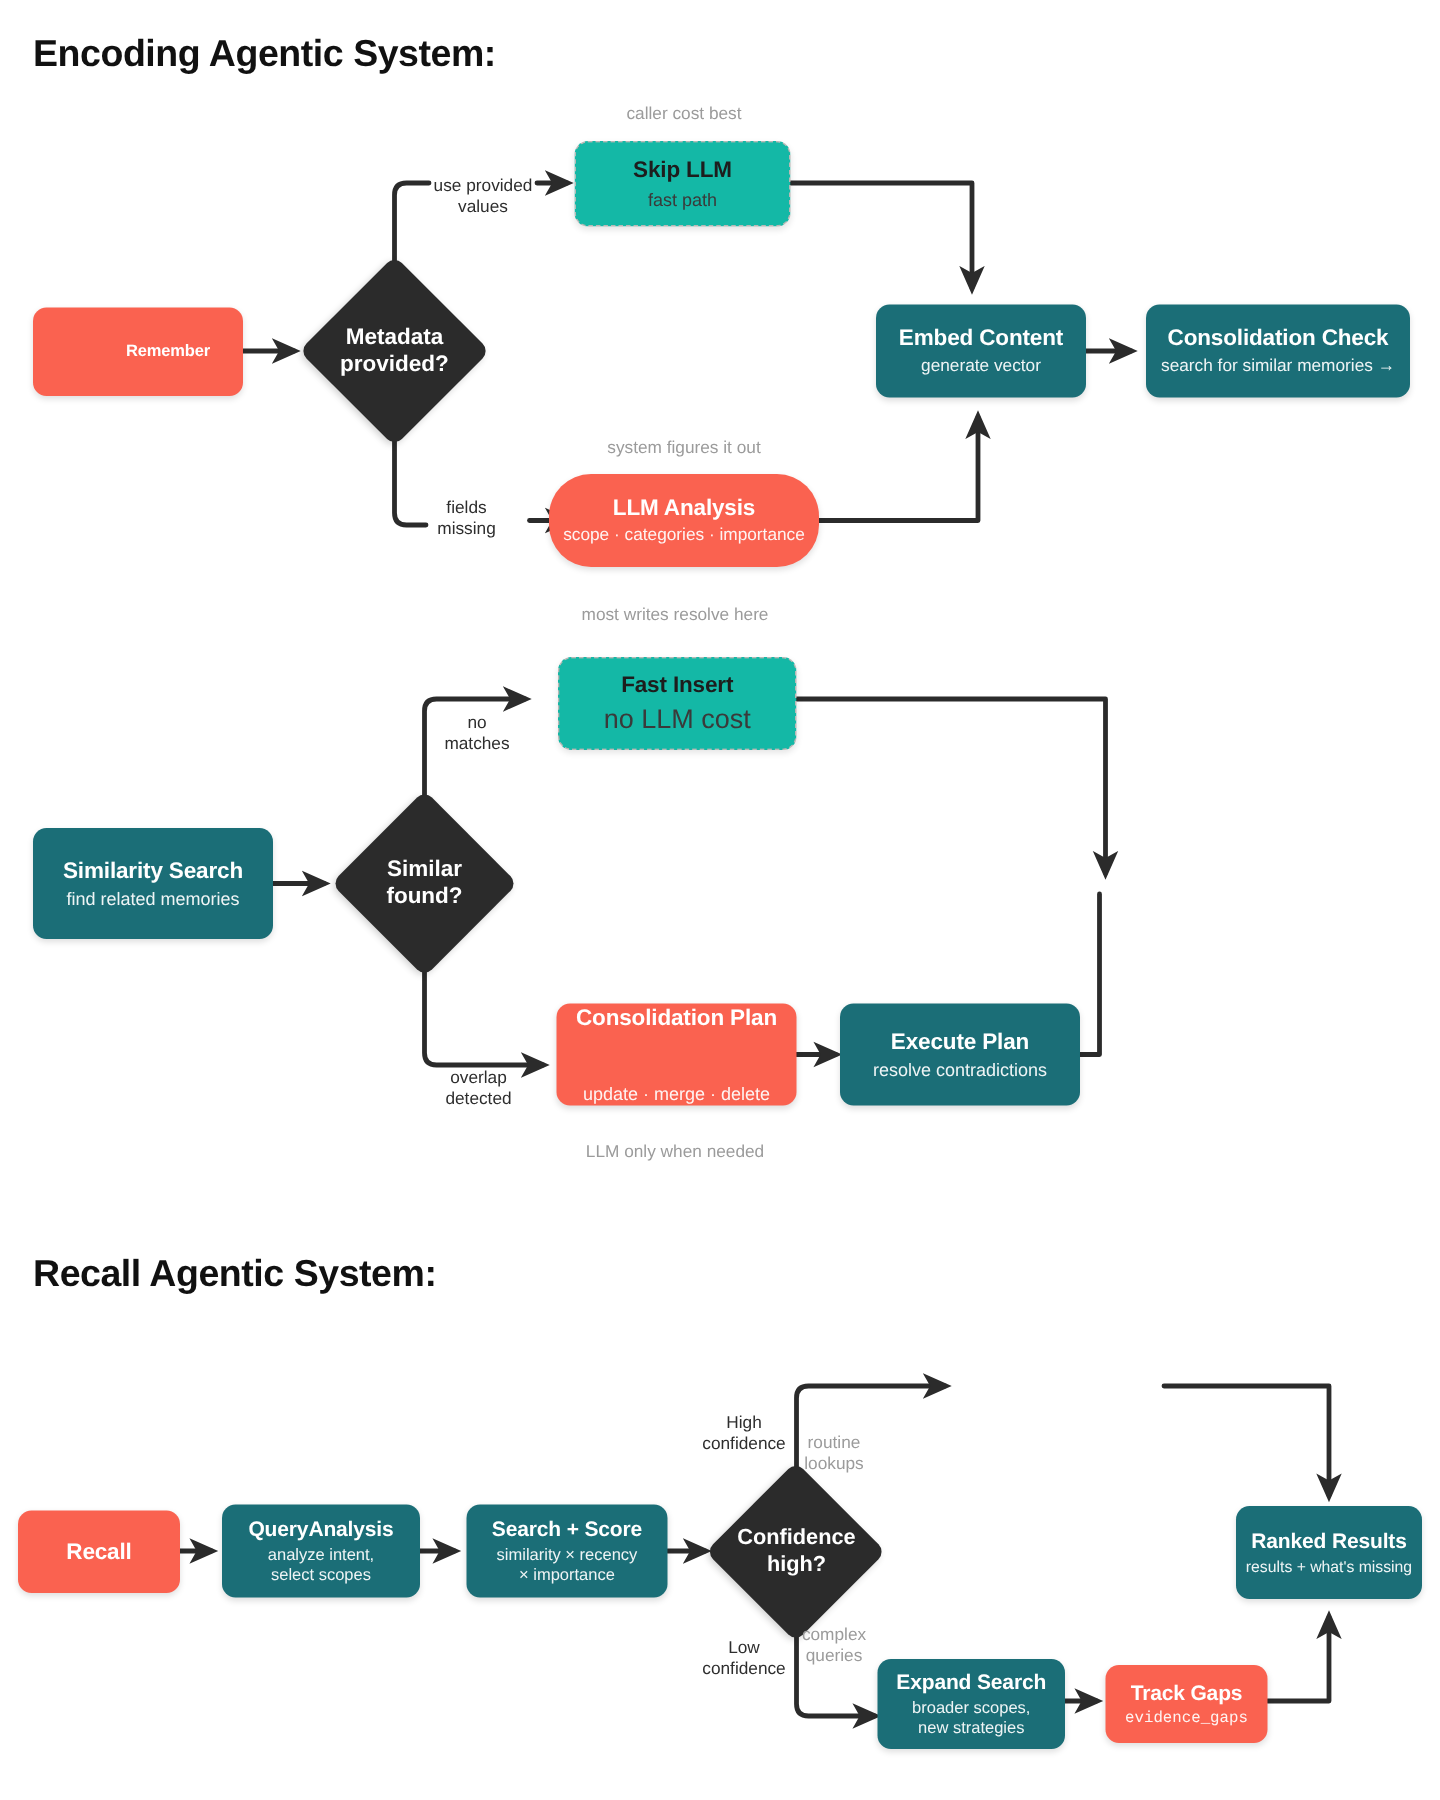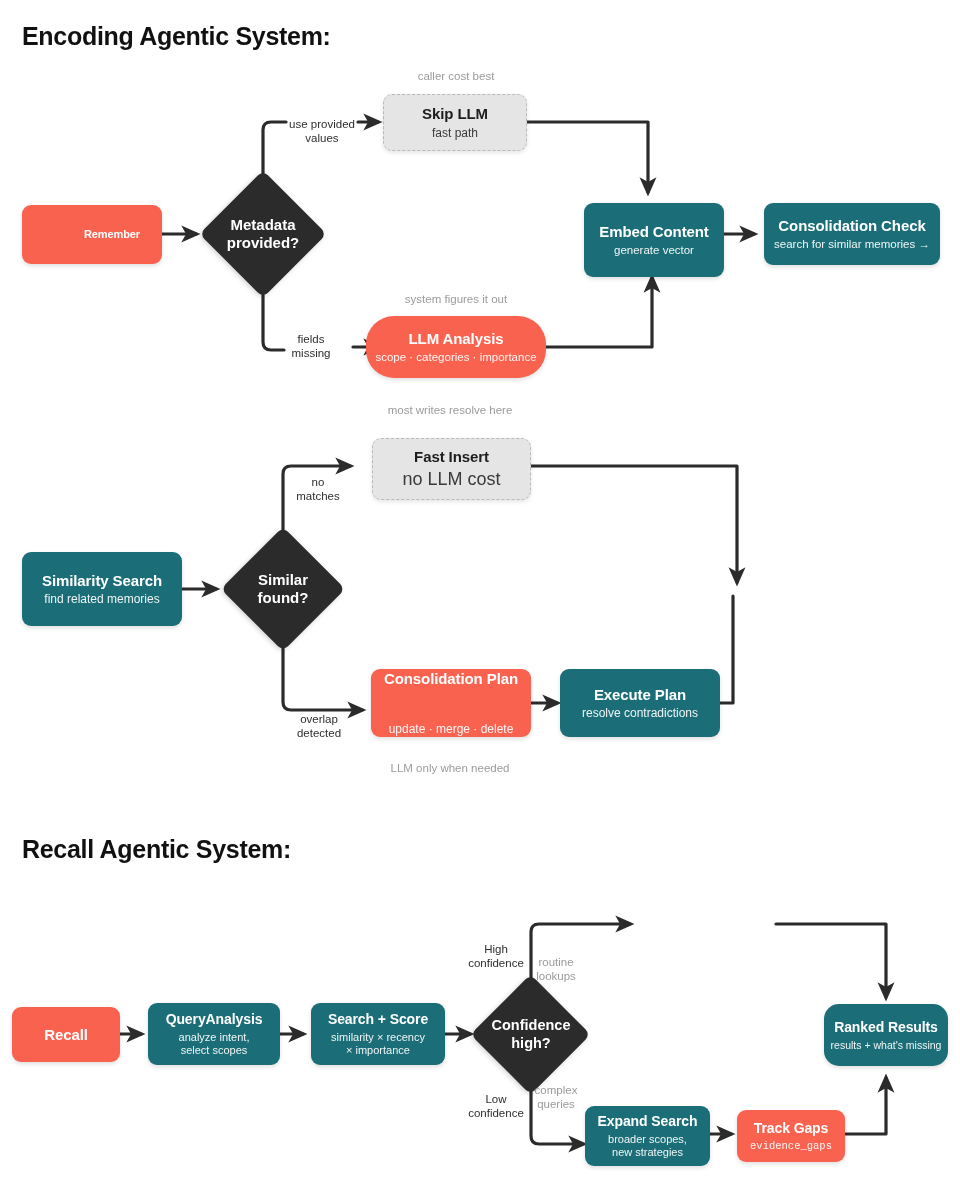--- a/index.html
+++ b/index.html
@@ -22,21 +22,21 @@
     display:flex;flex-direction:column;align-items:center;justify-content:center;
     border-radius:9px;text-align:center;line-height:1.18;
     box-shadow:0 2px 4px rgba(0,0,0,.13);
   }
   .node .t{font-weight:bold;letter-spacing:-0.1px;}
   .node .s{font-weight:normal;opacity:.93;margin-top:3px;}
 
   .node.coral{background:#fa6250;color:#ffffff;}
   .node.teal {background:#1b6e77;color:#ffffff;}
   .node.ghost{
-    background:#e5e5e5;color:#1d1d1d;
+    background:#14b8a6;color:#1d1d1d;
     border:1.6px dashed #b9b9b6;box-shadow:0 2px 4px rgba(0,0,0,.10);
   }
   .node.ghost .s{color:#3a3a3a;opacity:1;}
 
   
   .diamond{
     position:absolute;background:#2b2b2b;
     transform:rotate(45deg);border-radius:7px;
     box-shadow:0 2px 5px rgba(0,0,0,.18);
   }
@@ -126,21 +126,21 @@
   <div class="caption" style="left:456px;top:292px;transform:translateX(-50%);">system figures it out</div>
 
   <div class="node coral" style="left:366px;top:316px;width:180px;height:62px;border-radius:28px;">
     <div class="t" style="font-size:15px;">LLM Analysis</div>
     <div class="s" style="font-size:11.5px;">scope · categories · importance</div>
   </div>
 
   <div class="elabel" style="left: 311px; top: 332px; transform: translateX(-50%); white-space: pre-line;">fields
 missing</div>
 
-  <div class="node teal" style="left:584px;top:203px;width:140px;height:74px;">
+  <div class="node teal" style="left:584px;top:203px;width:140px;height:62px;">
     <div class="t" style="font-size:15px;">Embed Content</div>
     <div class="s" style="font-size:11.5px;">generate vector</div>
   </div>
 
   <div class="node teal" style="left:764px;top:203px;width:176px;height:62px;">
     <div class="t" style="font-size:15px;">Consolidation Check</div>
     <div class="s" style="font-size:11.5px;">search for similar memories →</div>
   </div>
 
   <div class="caption" style="left:450px;top:403px;transform:translateX(-50%);">most writes resolve here</div>
@@ -213,18 +213,18 @@
     <div class="t" style="font-size:14px;">Expand Search</div>
     <div class="s" style="font-size: 11px; white-space: pre-line;">broader scopes,
 new strategies</div>
   </div>
 
   <div class="node coral" style="left:737px;top:1110px;width:108px;height:52px;">
     <div class="t" style="font-size:14px;">Track Gaps</div>
     <div class="s" style="font-size:10.5px;font-family:'Liberation Mono','DejaVu Sans Mono',monospace;">evidence_gaps</div>
   </div>
 
-  <div class="node teal" style="left:824px;top:1004px;width:124px;height:62px;border-radius:15px;">
+  <div class="node teal" style="left:824px;top:1004px;width:124px;height:62px;">
     <div class="t" style="font-size:14px;">Ranked Results</div>
     <div class="s" style="font-size:10.5px;">results + what's missing</div>
   </div>
 
 </div>
 
 </body></html>

